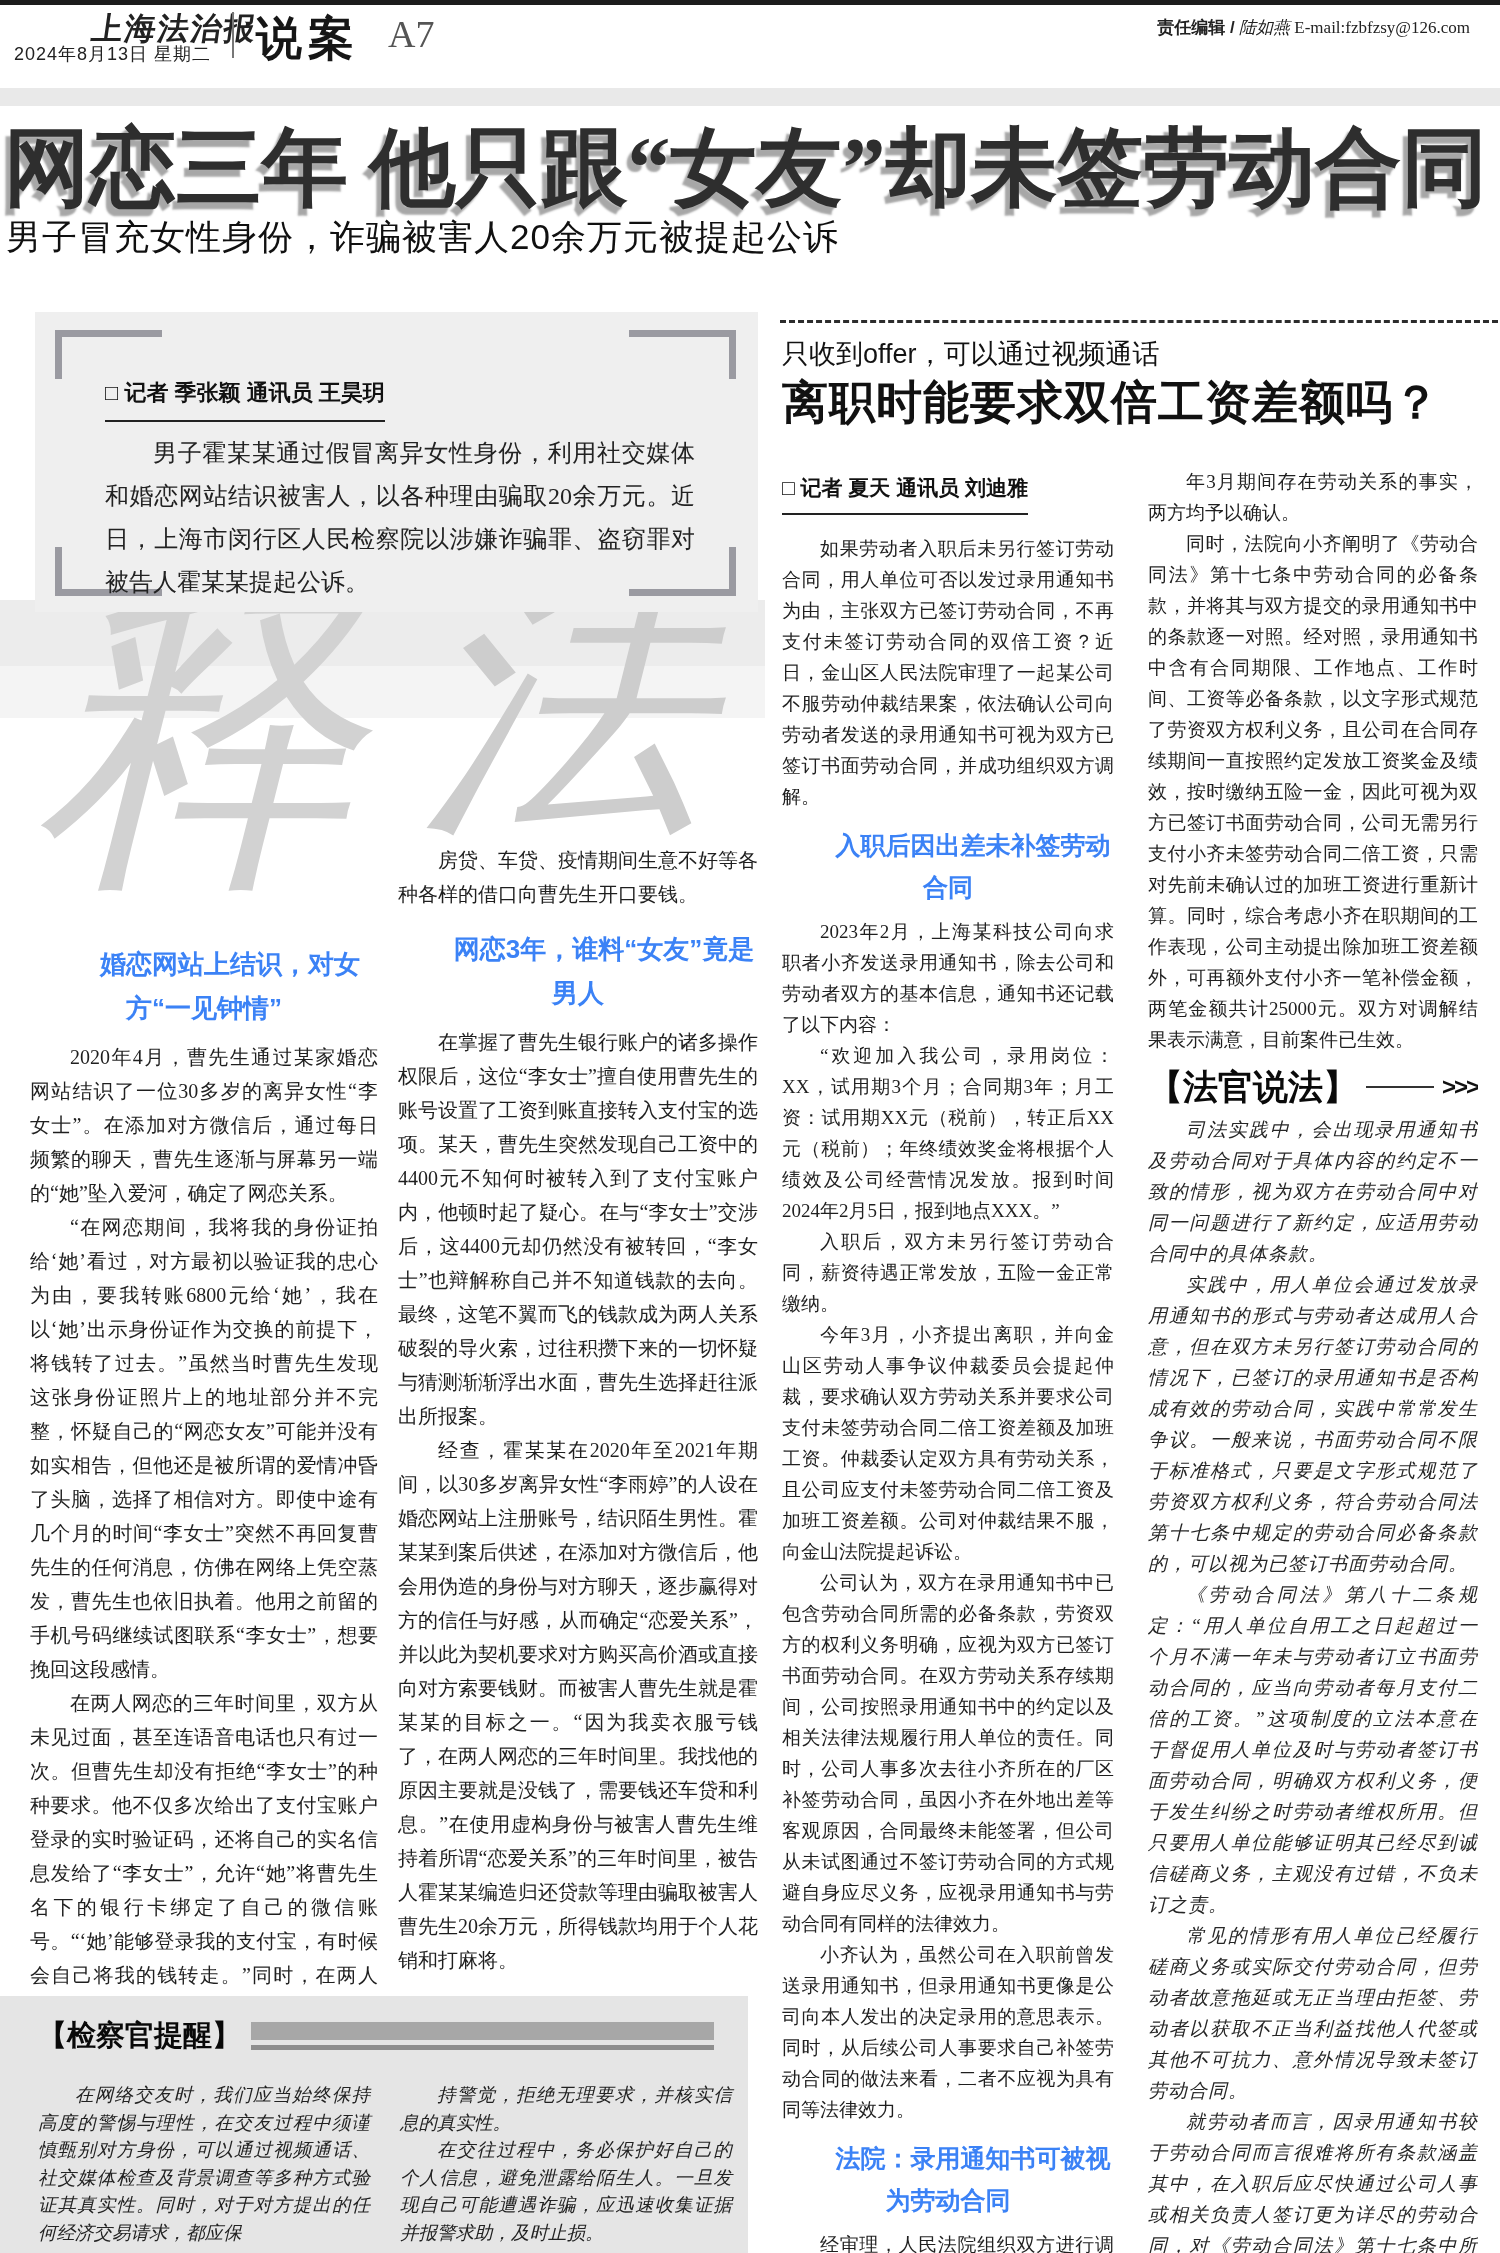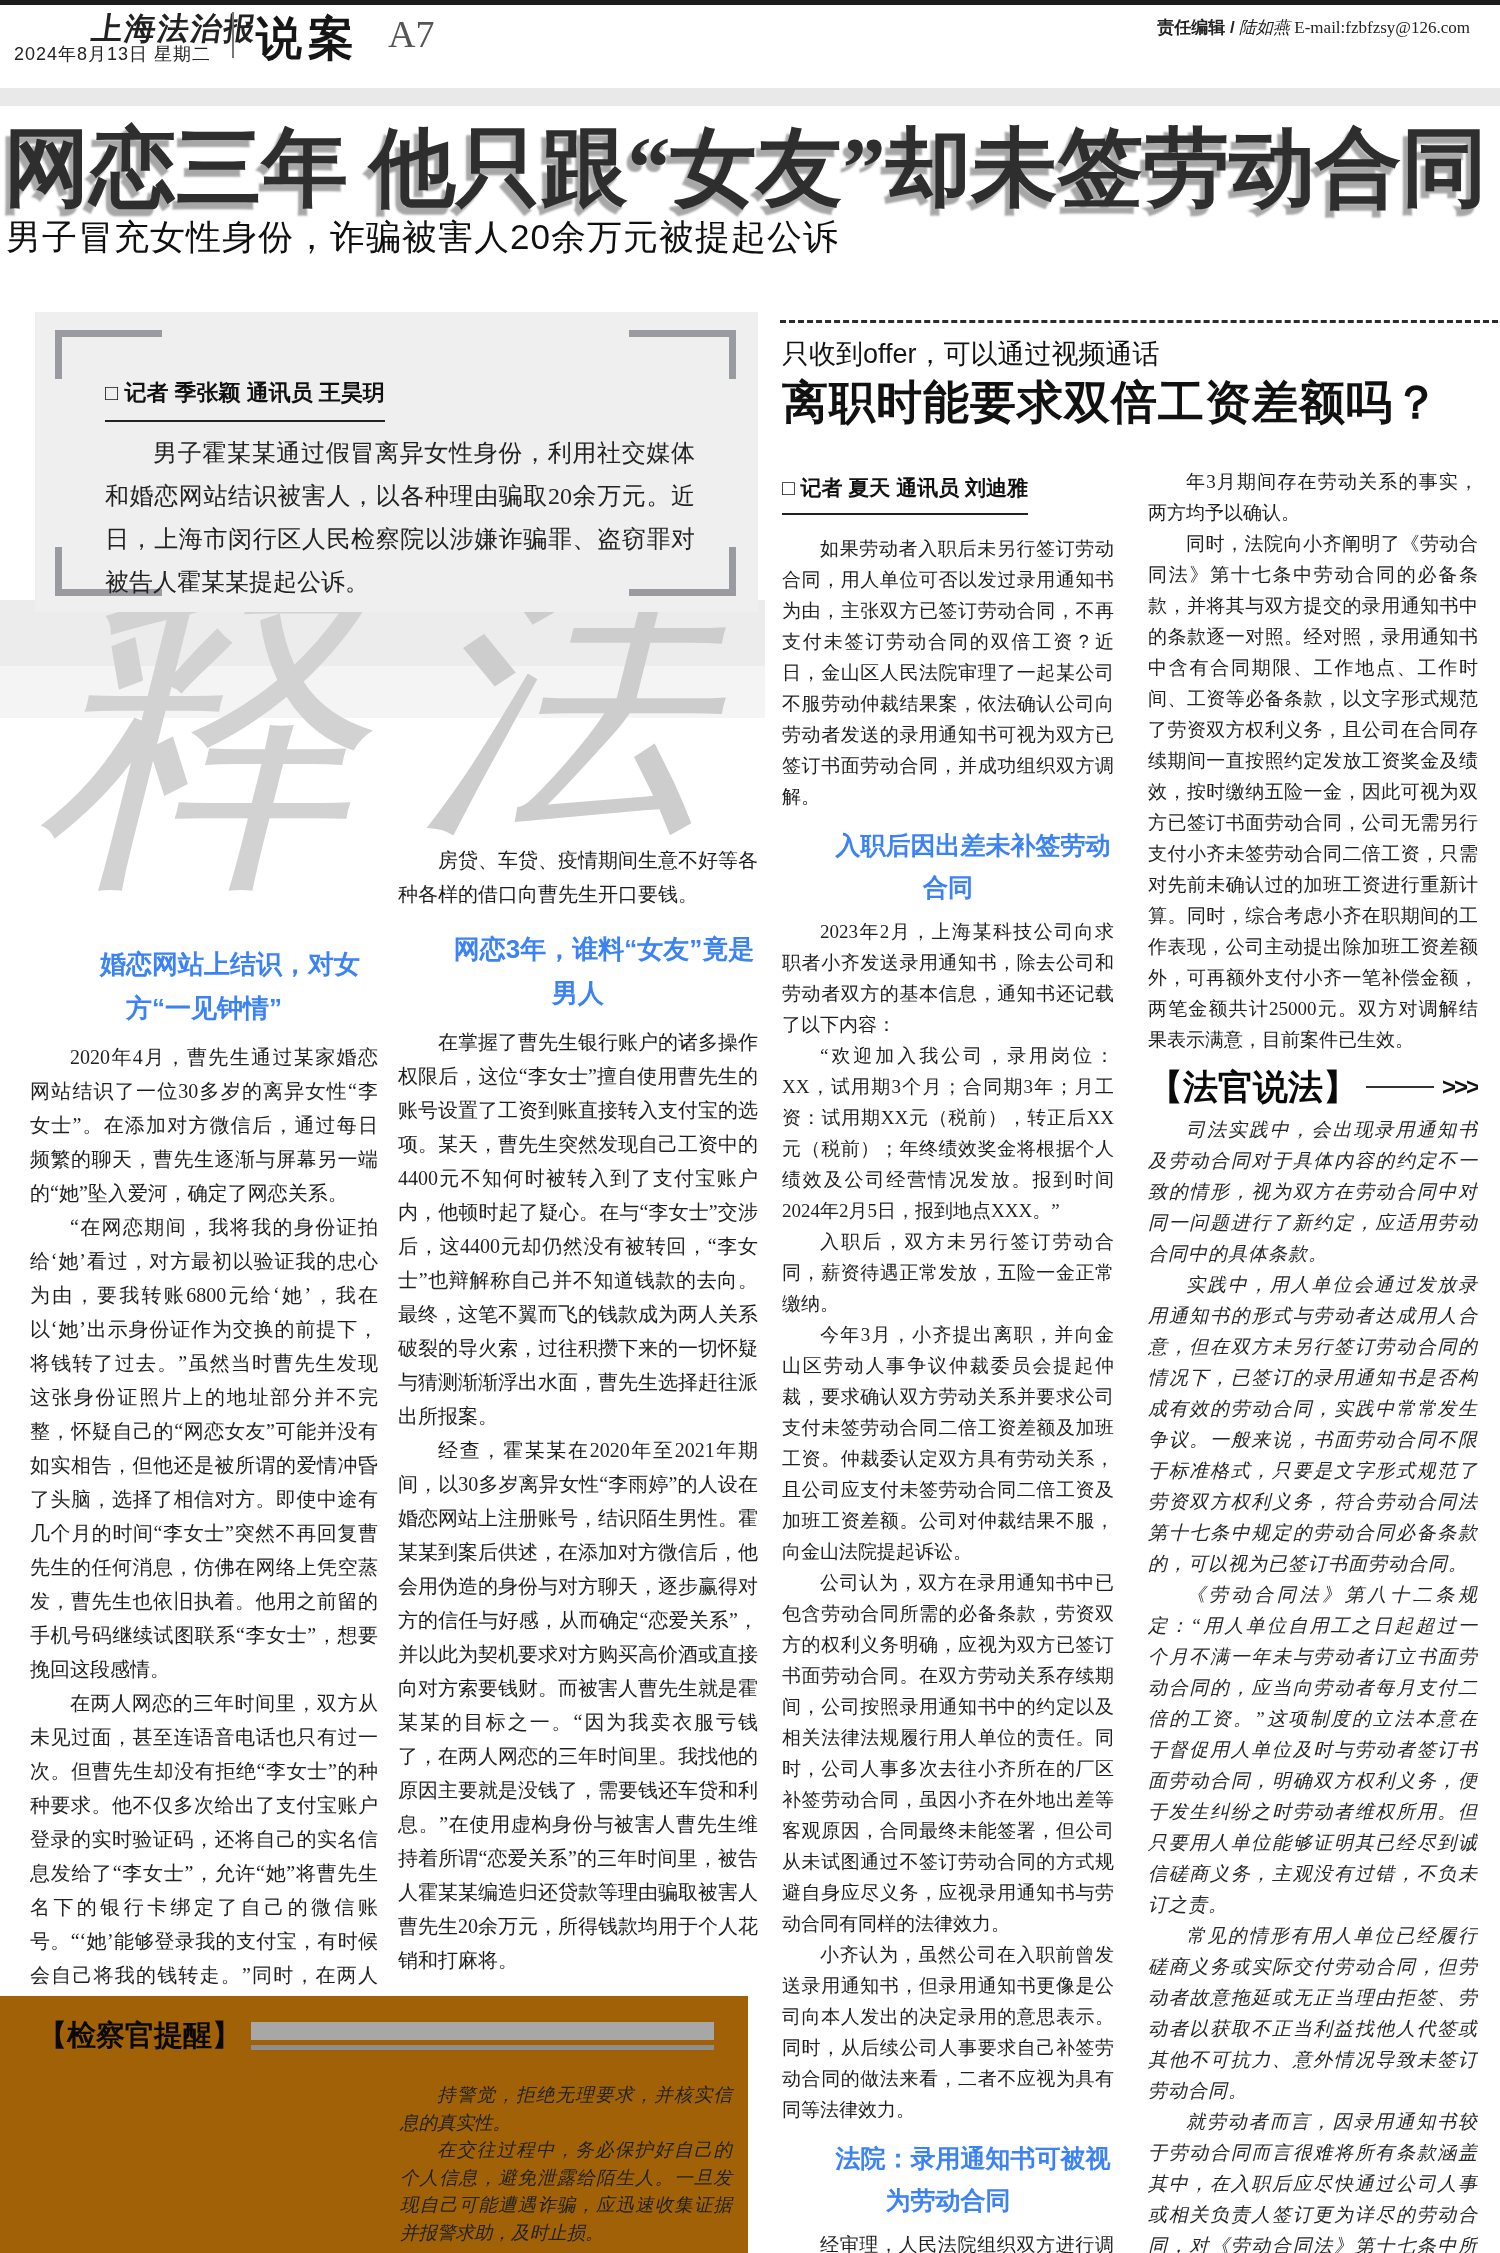--- a/index.html
+++ b/index.html
@@ -54,21 +54,21 @@
   .colflow{z-index:4;text-align:justify;overflow:hidden;}
   .colflow p{margin:0;text-indent:2em;}
   .col-sub{font-family:"Liberation Sans",sans-serif;font-weight:bold;color:#3b82f6;
            text-align:center;text-indent:2em;}
   .left-col1{left:30px;top:942px;width:348px;height:1050px;font-size:20px;line-height:34px;}
   .left-col2{left:398px;top:843px;width:360px;height:1150px;font-size:20px;line-height:34px;}
   .left-col1 .col-sub,.left-col2 .col-sub{font-size:26px;line-height:44px;margin:0 0 10px 0;}
   .left-col2 .col-sub{margin:16px 0 10px 0;}
 
   
-  .pros-panel{left:0;top:1996px;width:748px;height:257px;background:#a16207;z-index:5;}
+  .pros-panel{left:0;top:1996px;width:748px;height:257px;background:#e5e5e5;z-index:5;}
   .pros-head{position:absolute;left:38px;top:20px;width:676px;display:flex;align-items:center;}
   .pros-label{font-family:"Liberation Sans",sans-serif;font-weight:bold;font-size:29px;color:#090909;white-space:nowrap;}
   .pros-bars{flex:1;margin-left:10px;display:flex;flex-direction:column;}
   .pros-bar-thick{height:18px;background:#a7a7a7;}
   .pros-bar-gap{height:5px;}
   .pros-bar-thin{height:5px;background:#8e8e8e;}
   .pros-col{position:absolute;top:86px;width:332px;font-size:18.5px;line-height:27.5px;
             font-style:italic;text-align:justify;color:#222;}
   .pros-col p{margin:0;text-indent:2em;}
   .pros-col1{left:38px;}
@@ -145,20 +145,23 @@
 
   <div class="abs pros-panel">
     <div class="pros-head">
       <span class="pros-label">【检察官提醒】</span>
       <span class="pros-bars">
         <span class="pros-bar-thick"></span>
         <span class="pros-bar-gap"></span>
         <span class="pros-bar-thin"></span>
       </span>
     </div>
+    <div class="pros-col pros-col1">
+      <p>在网络交友时，我们应当始终保持高度的警惕与理性，在交友过程中须谨慎甄别对方身份，可以通过视频通话、社交媒体检查及背景调查等多种方式验证其真实性。同时，对于对方提出的任何经济交易请求，都应保</p>
+    </div>
     <div class="pros-col pros-col2">
       <p>持警觉，拒绝无理要求，并核实信息的真实性。</p>
       <p>在交往过程中，务必保护好自己的个人信息，避免泄露给陌生人。一旦发现自己可能遭遇诈骗，应迅速收集证据并报警求助，及时止损。</p>
     </div>
   </div>
 
   <div class="abs dashed-rule"></div>
   <div class="abs kicker">只收到offer，可以通过视频通话</div>
   <div class="abs right-headline">离职时能要求双倍工资差额吗？</div>
 

